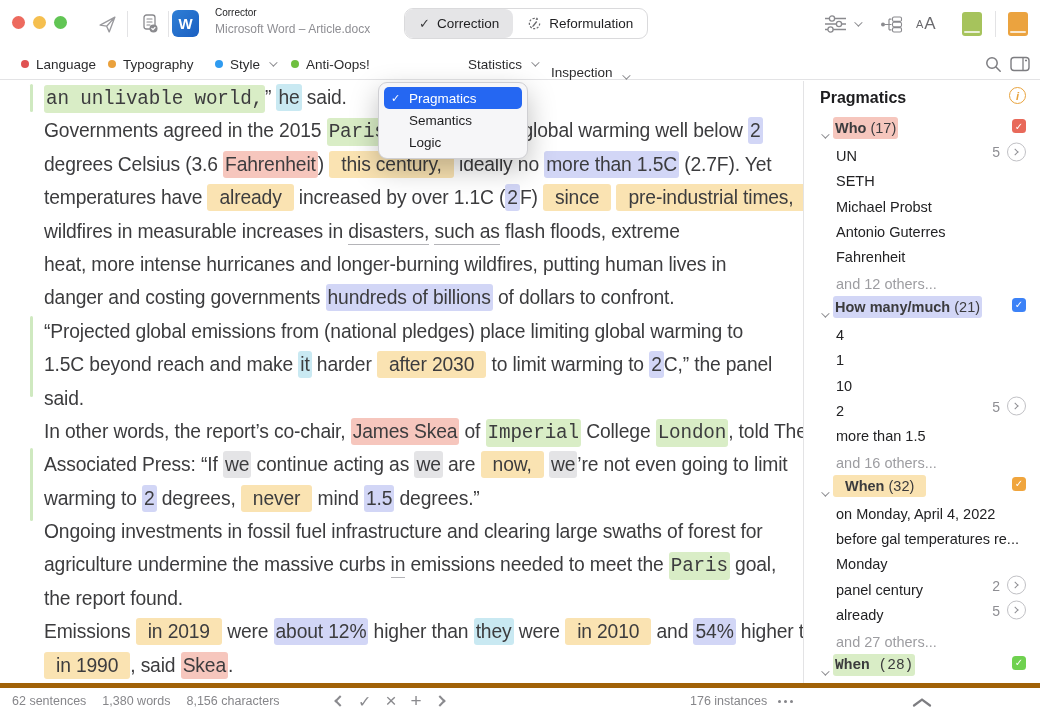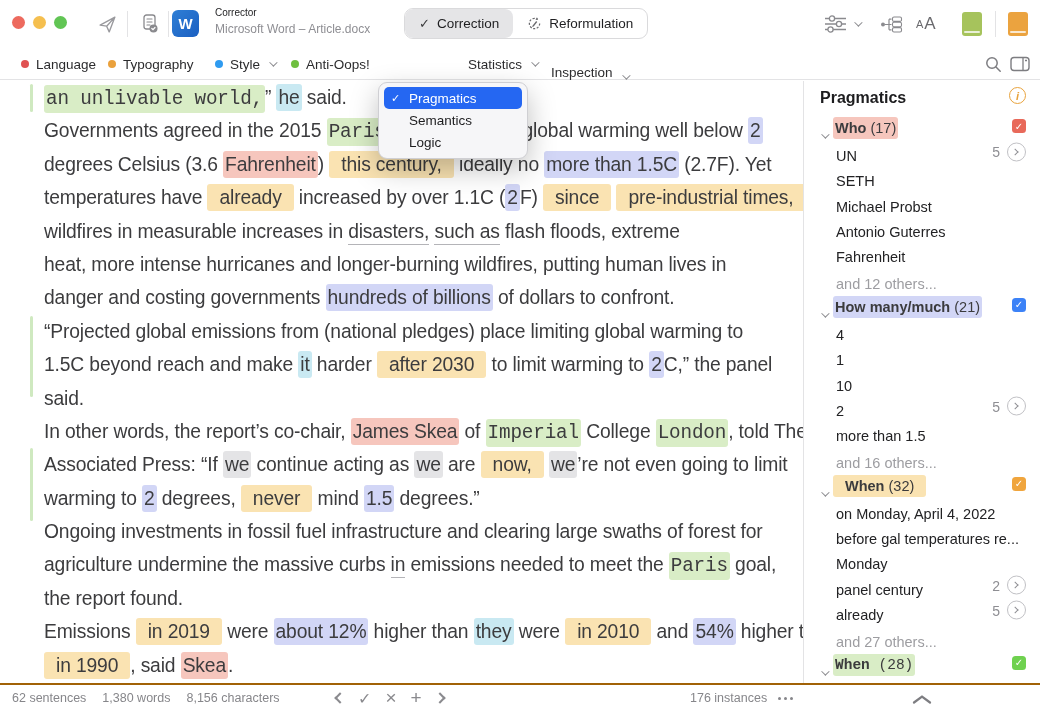--- a/index.html
+++ b/index.html
@@ -71,21 +71,21 @@
   .sb-hl b { font-weight:bold; }
   .sb-hl.hl-red{background:var(--hl-red);} .sb-hl.hl-purple{background:var(--hl-purple);}
   .sb-hl.hl-orange{background:var(--hl-orange);} .sb-hl.hl-green{background:var(--hl-green);}
   .cbx { position:absolute; right:14px; top:50%; transform:translateY(-50%); width:14px; height:14px; border-radius:3.5px;
     color:#fff; font-size:10px; display:flex; align-items:center; justify-content:center; }
   .badge { position:absolute; right:14px; top:50%; transform:translateY(-50%); display:flex; align-items:center; gap:7px; }
   .bnum { color:#8e8e93; font-size:14px; }
   .bcircle { width:19px; height:19px; border:1.3px solid #c1c1c5; border-radius:50%; display:flex; align-items:center; justify-content:center; }
   .bcircle i { width:5px; height:5px; border-right:1.6px solid #8e8e93; border-top:1.6px solid #8e8e93; transform:rotate(45deg) translate(-1px,1px); }
   
-  .footer { position:absolute; bottom:0; left:0; right:0; height:26px; border-top:2px solid #a16207; background:#fff;
+  .footer { position:absolute; bottom:0; left:0; right:0; height:26px; border-top:5px solid #a16207; background:#fff;
     font-size:12.5px; color:#86868a; }
   .fstats { position:absolute; left:12px; top:0; height:26px; display:flex; align-items:center; gap:16px; }
   .fcontrols { position:absolute; left:336px; top:0; height:26px; display:flex; align-items:center; gap:14px; color:#8a8a8e; }
   .fchev { width:8px; height:8px; border-left:2px solid #8a8a8e; border-bottom:2px solid #8a8a8e; display:inline-block; }
   .fchev.left { transform:rotate(45deg); } .fchev.right { transform:rotate(225deg); }
   .fmark { font-size:16px; } .fplus { font-size:19px; }
   .finstances { position:absolute; left:690px; top:0; height:26px; display:flex; align-items:center; }
   .fmore { position:absolute; left:778px; top:0; height:26px; display:flex; align-items:center; gap:3px; }
   .fmore i { width:3px; height:3px; background:#86868a; border-radius:50%; display:inline-block; }
   .fcaret { position:absolute; left:912px; top:8px; }

